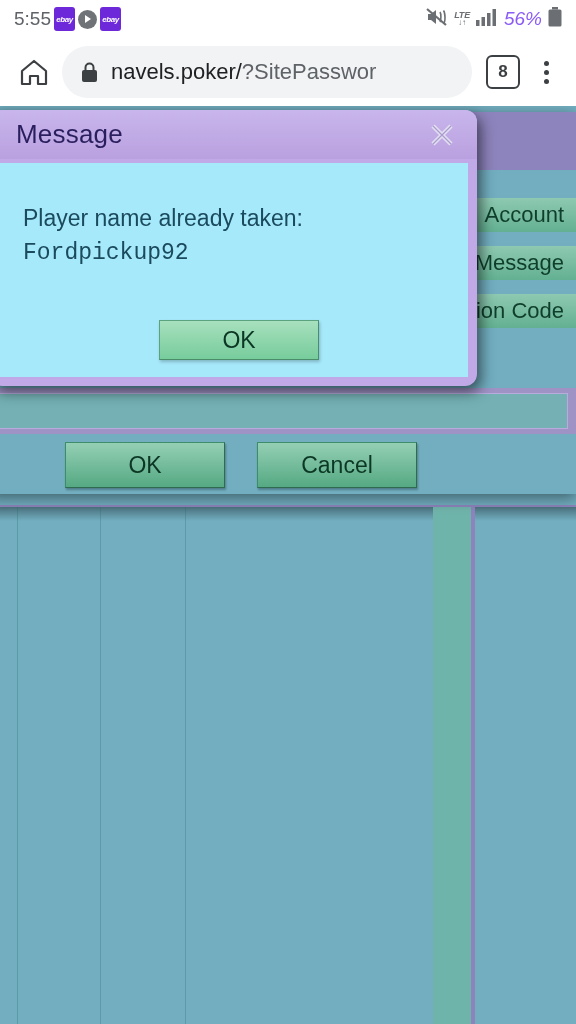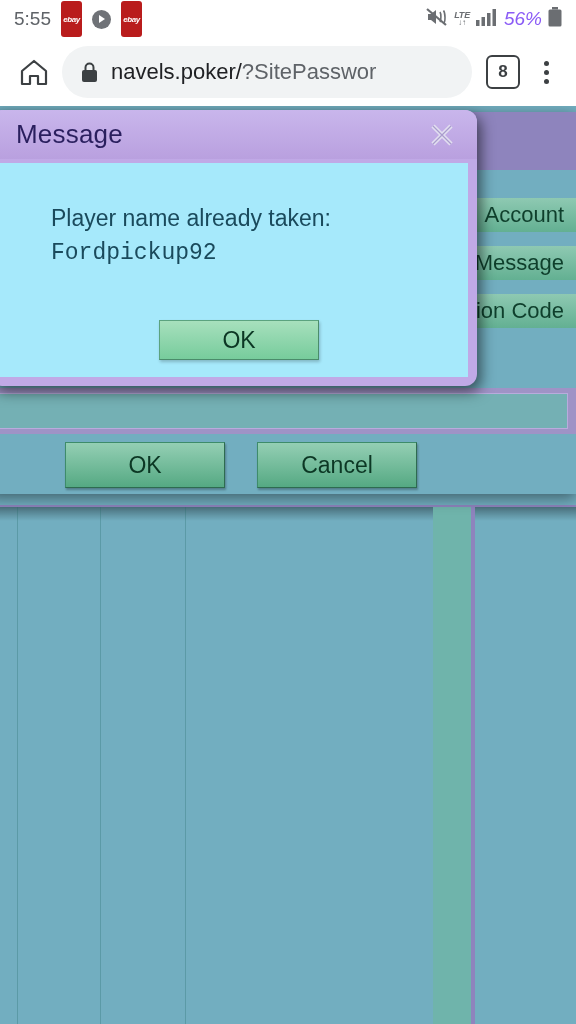--- a/index.html
+++ b/index.html
@@ -10,24 +10,24 @@
     overflow: hidden;
   }
   #screen { position: relative; width: 576px; height: 1024px; overflow: hidden; background:#fff; }
 
   
   #status-bar {
     position: absolute; left:0; top:0; width:576px; height:38px;
     background:#ffffff; display:flex; align-items:center;
     padding: 0 14px 0 14px;
   }
-  #status-left { display:flex; align-items:center; gap:10px; }
+  #status-left { display:flex; align-items:center; gap:3px; }
   #clock { font-size:19px; color:#5f6368; letter-spacing:0px; }
   .ebay-badge {
-    width:21px; height:36px; background:#b91c1c; border-radius:3px;
+    width:21px; height:24px; background:#6d28d9; border-radius:3px;
     display:flex; align-items:center; justify-content:center;
   }
   .ebay-badge span { font-size:8px; color:#ffffff; font-style:italic; font-weight:bold; letter-spacing:-0.4px;}
   .play-badge {
     width:19px; height:19px; border-radius:50%; background:#6f7277;
     display:flex; align-items:center; justify-content:center;
   }
   .play-badge::after {
     content:""; width:0; height:0;
     border-left:6px solid #ffffff; border-top:4px solid transparent; border-bottom:4px solid transparent;
@@ -153,21 +153,21 @@
   }
   #message-close {
     margin-left:auto; margin-right:18px; width:34px; height:34px;
     display:flex; align-items:center; justify-content:center;
   }
   #message-body {
     position:absolute; left:9px; top:53px; width:469px; height:214px;
     background:#a6e9fb;
   }
   .msg-line {
-    font-size:23px; color:#1a4a5c; padding-left:52px;
+    font-size:23px; color:#1a4a5c; padding-left:24px;
   }
   #msg-line1 { padding-top:42px; }
   #msg-line2 { padding-top:8px;font-family:Liberation Mono, monospace; }
   #msg-ok-btn {
     position:absolute; left:160px; top:157px;
     width:160px; height:40px;
     background: linear-gradient(180deg, #a7e0bd 0%, #77cc9c 100%);
     border:1px solid #5ba37f;
     border-right-color:#4b8c6b; border-bottom-color:#4b8c6b;
     display:flex; align-items:center; justify-content:center;

